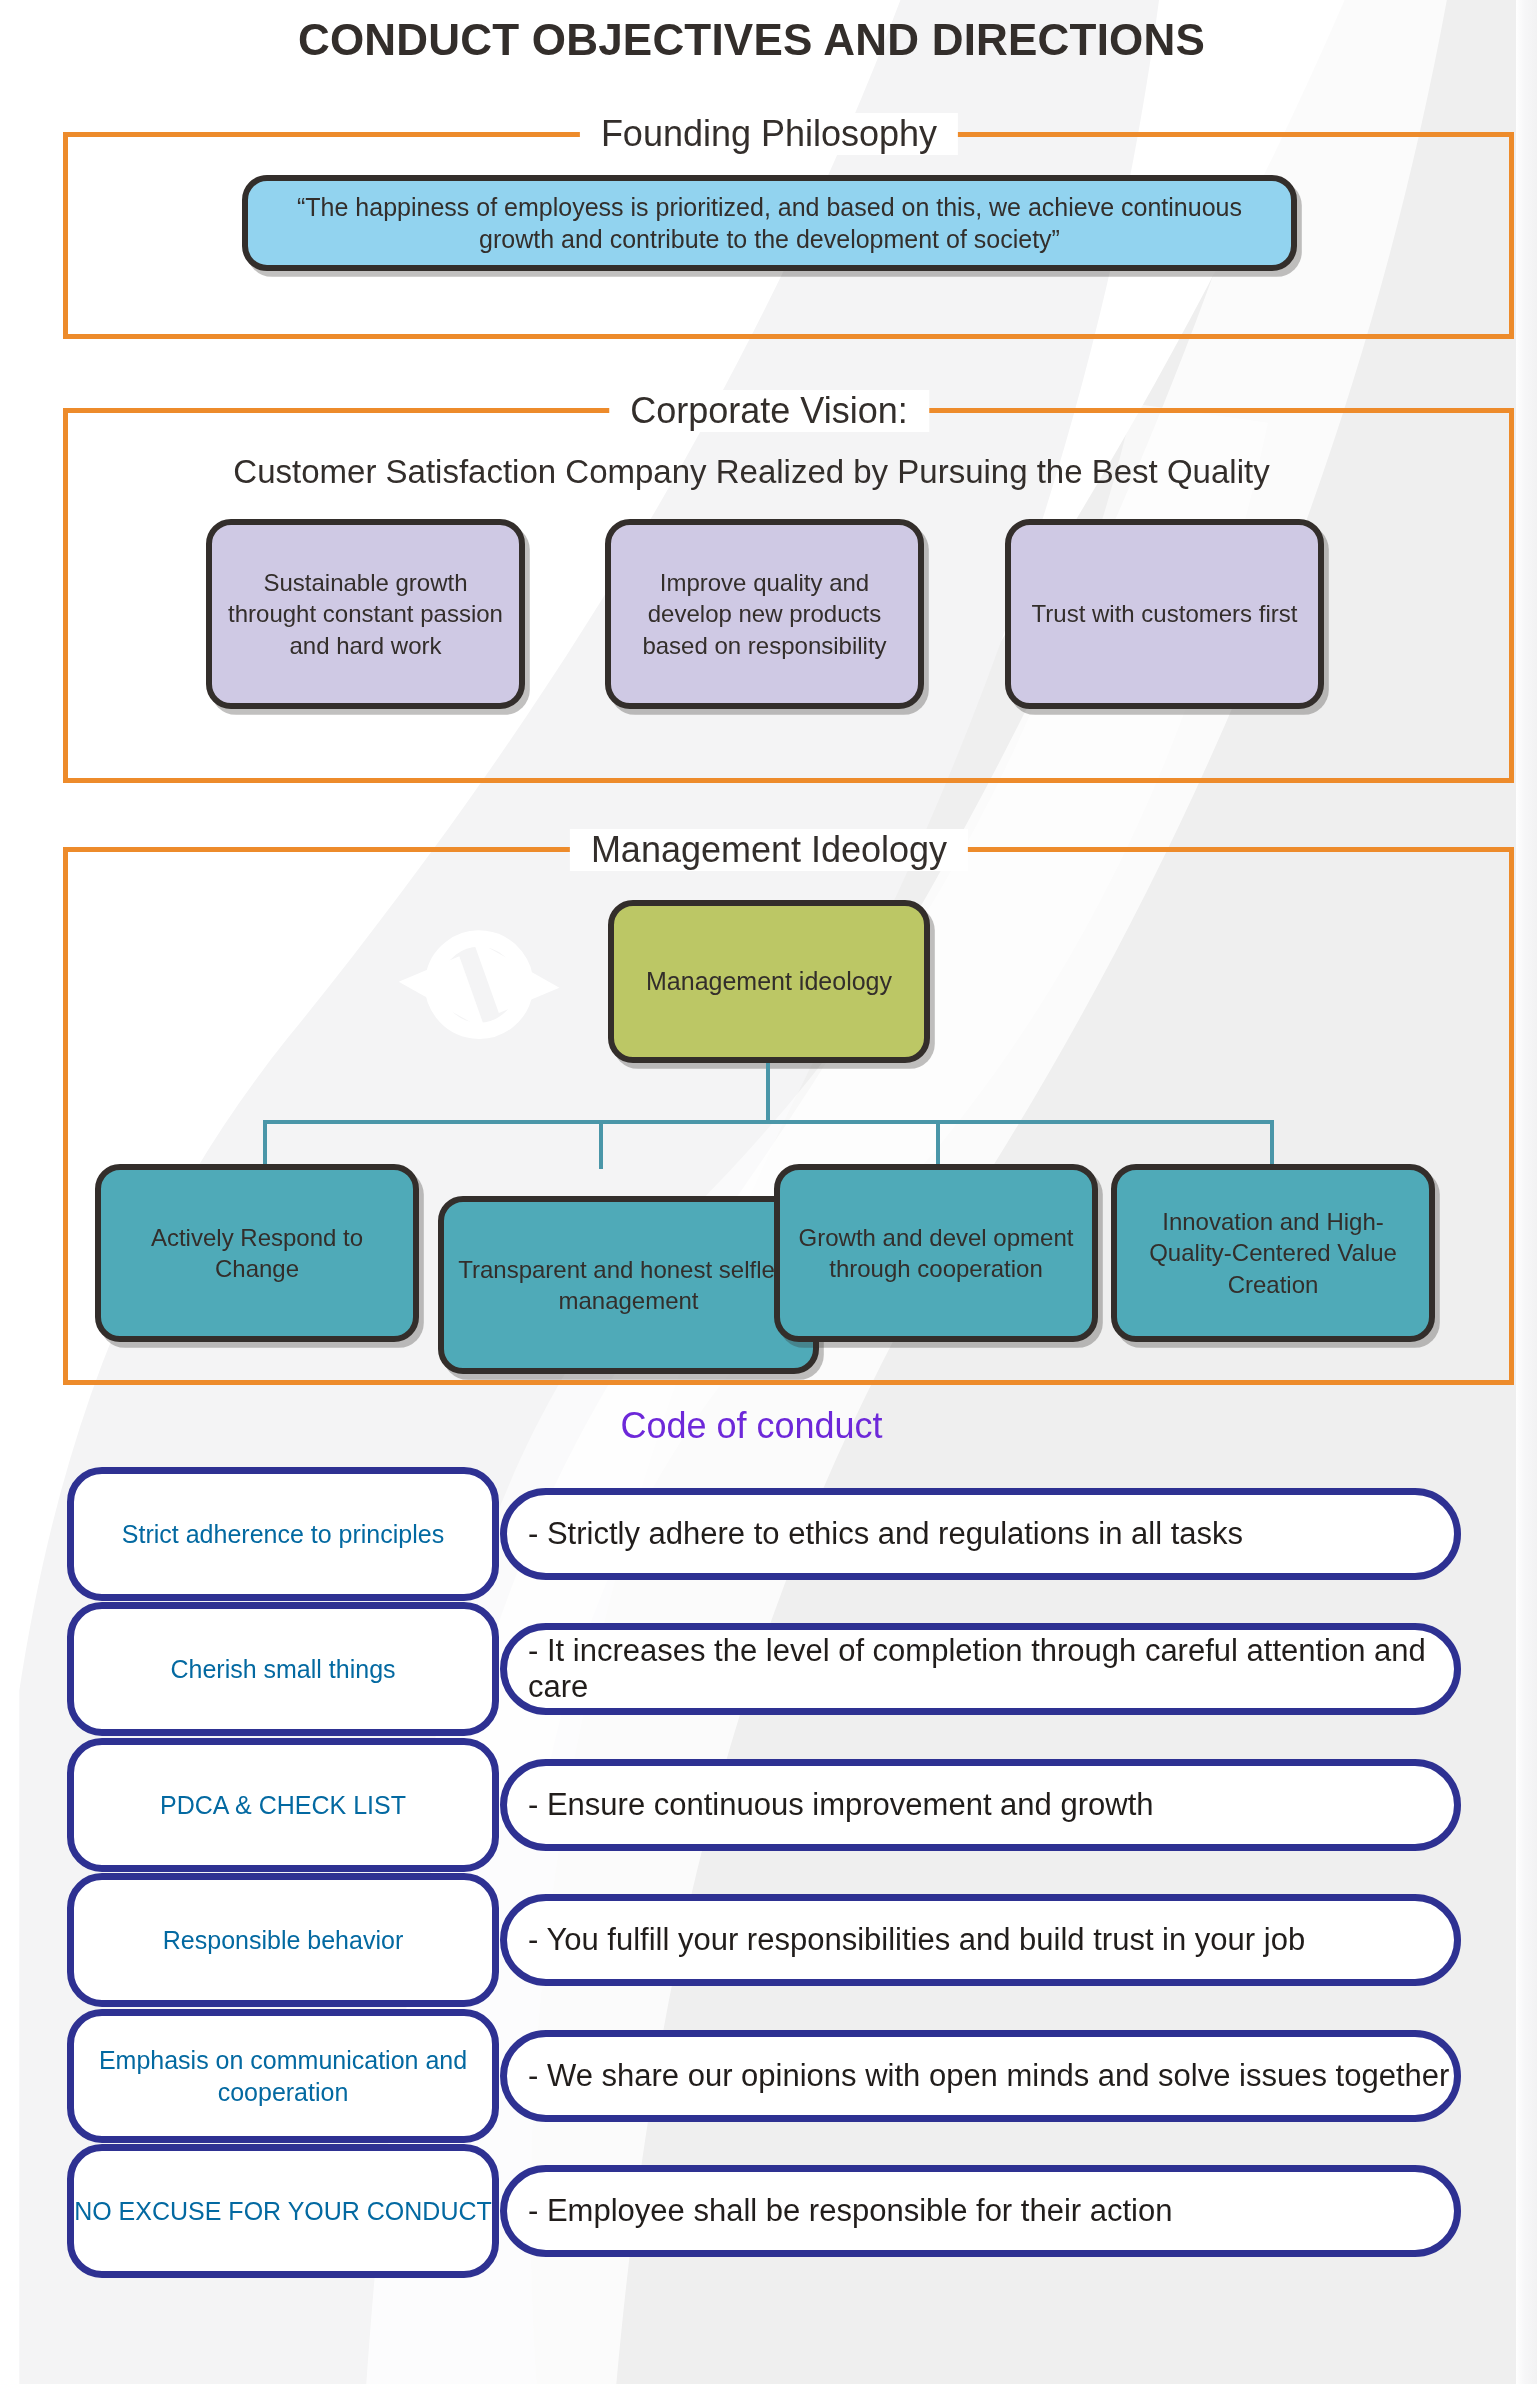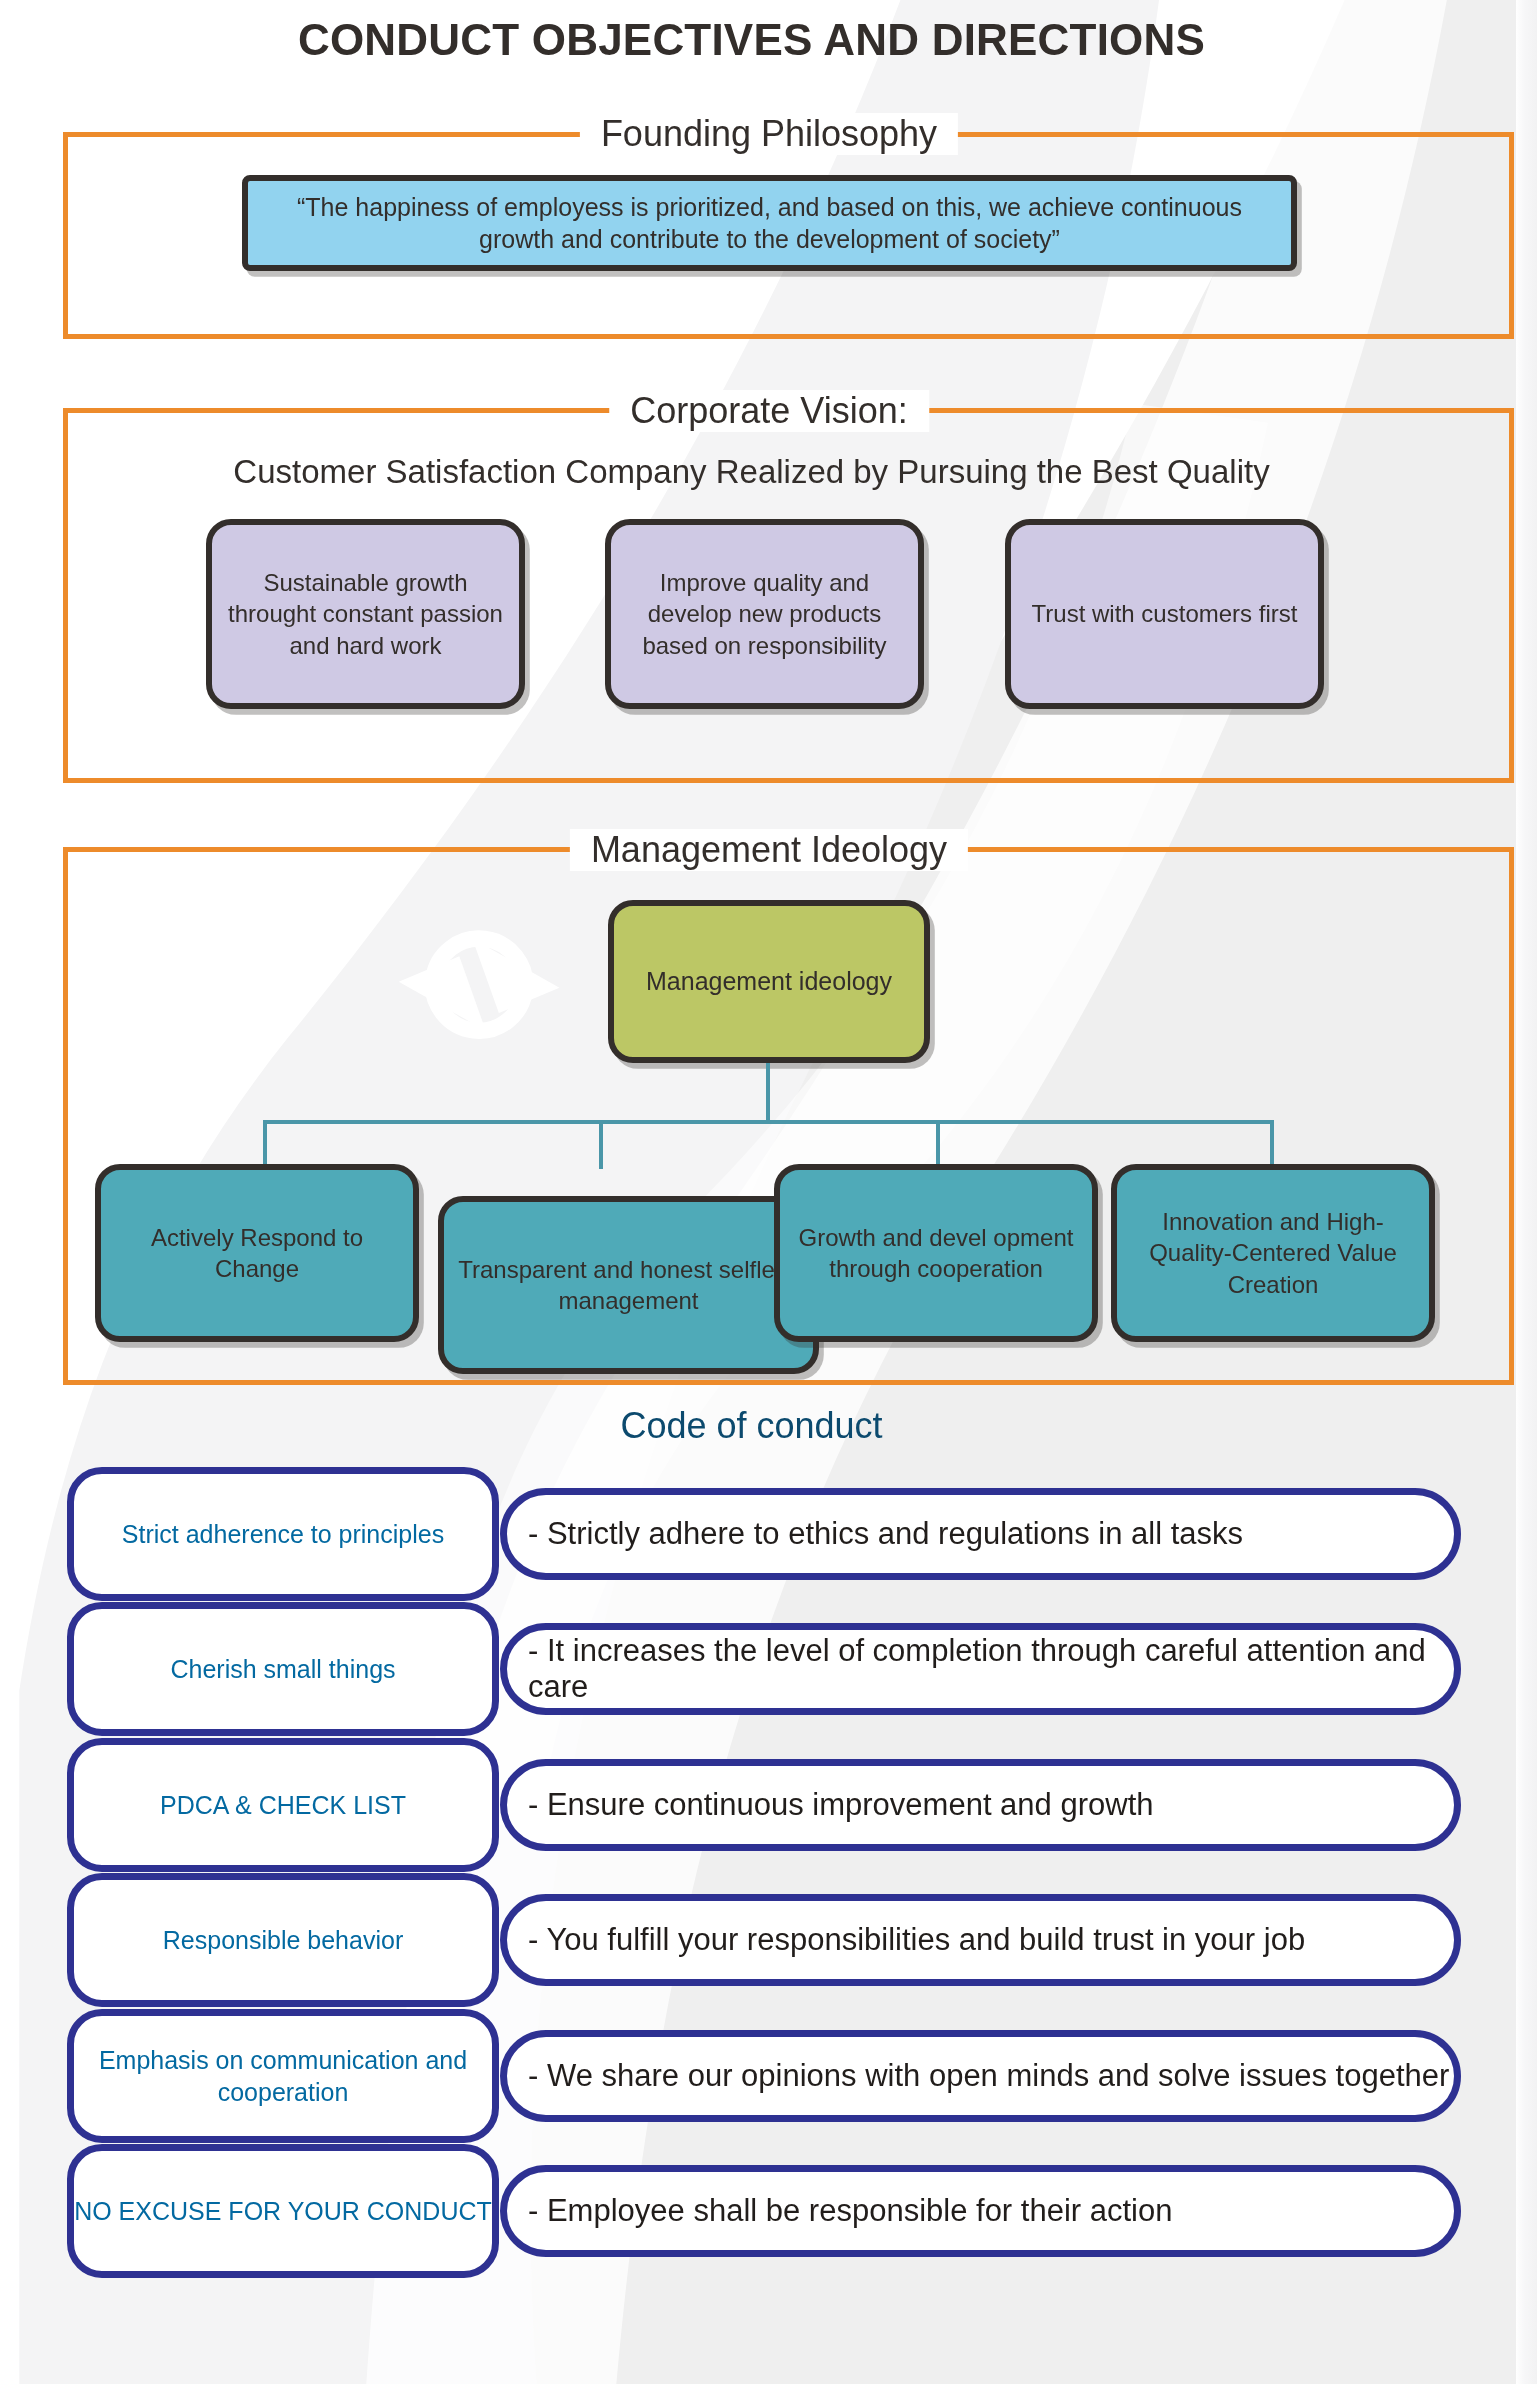--- a/index.html
+++ b/index.html
@@ -50,21 +50,21 @@
   .vision-subtitle{
     position:absolute;width:100%;text-align:center;font-size:33px;color:#332e2b;
   }
 
   
   .conn{position:absolute;background:#4a96a8;}
 
   
   .coc-title{
     position:absolute;left:0;top:1405px;width:1503px;text-align:center;
-    font-size:36px;color:#0c4a6e;
+    font-size:36px;color:#6d28d9;
   }
   .coc-row{position:absolute;left:0;width:1503px;height:134px;}
   .coc-desc{
     position:absolute;left:500px;top:21px;width:961px;height:92px;
     border:7.7px solid #2E3192;border-radius:46px;background:#ffffff;
     box-sizing:border-box;display:flex;align-items:center;
     padding-left:21px;font-size:31px;color:#211d1b;z-index:1;
   }
   .coc-label{
     position:absolute;left:67px;top:0;width:432px;height:134px;
@@ -100,21 +100,21 @@
 </svg>
 <div id="edge-strip"></div>
 
 <div id="stage">
 
   <div class="page-title">CONDUCT OBJECTIVES AND DIRECTIONS</div>
 
   <div class="frame" style="left:63px;top:132px;width:1441px;height:197px;"></div>
   <div class="frame-title" style="left:769px;top:134px;">Founding Philosophy</div>
   <div class="rbox" style="left:242px;top:175px;width:1055px;height:96px;background:#92D3EF;
-              border-radius:8px;font-size:25px;">
+              border-radius:25px;font-size:25px;">
     <span style="padding:0 25px;">“The happiness of employess is prioritized, and based on this, we achieve continuous growth and contribute to the development of society”</span>
   </div>
 
   <div class="frame" style="left:63px;top:408px;width:1441px;height:365px;"></div>
   <div class="frame-title" style="left:769px;top:411px;">Corporate Vision:</div>
   <div class="vision-subtitle" style="left:0;top:453px;width:1503px;">Customer Satisfaction Company Realized by Pursuing the Best Quality</div>
 
   <div class="rbox vision-box" style="left:206px;top:519px;width:319px;height:190px;">
     <span>Sustainable growth throught constant passion and hard work</span>
   </div>

